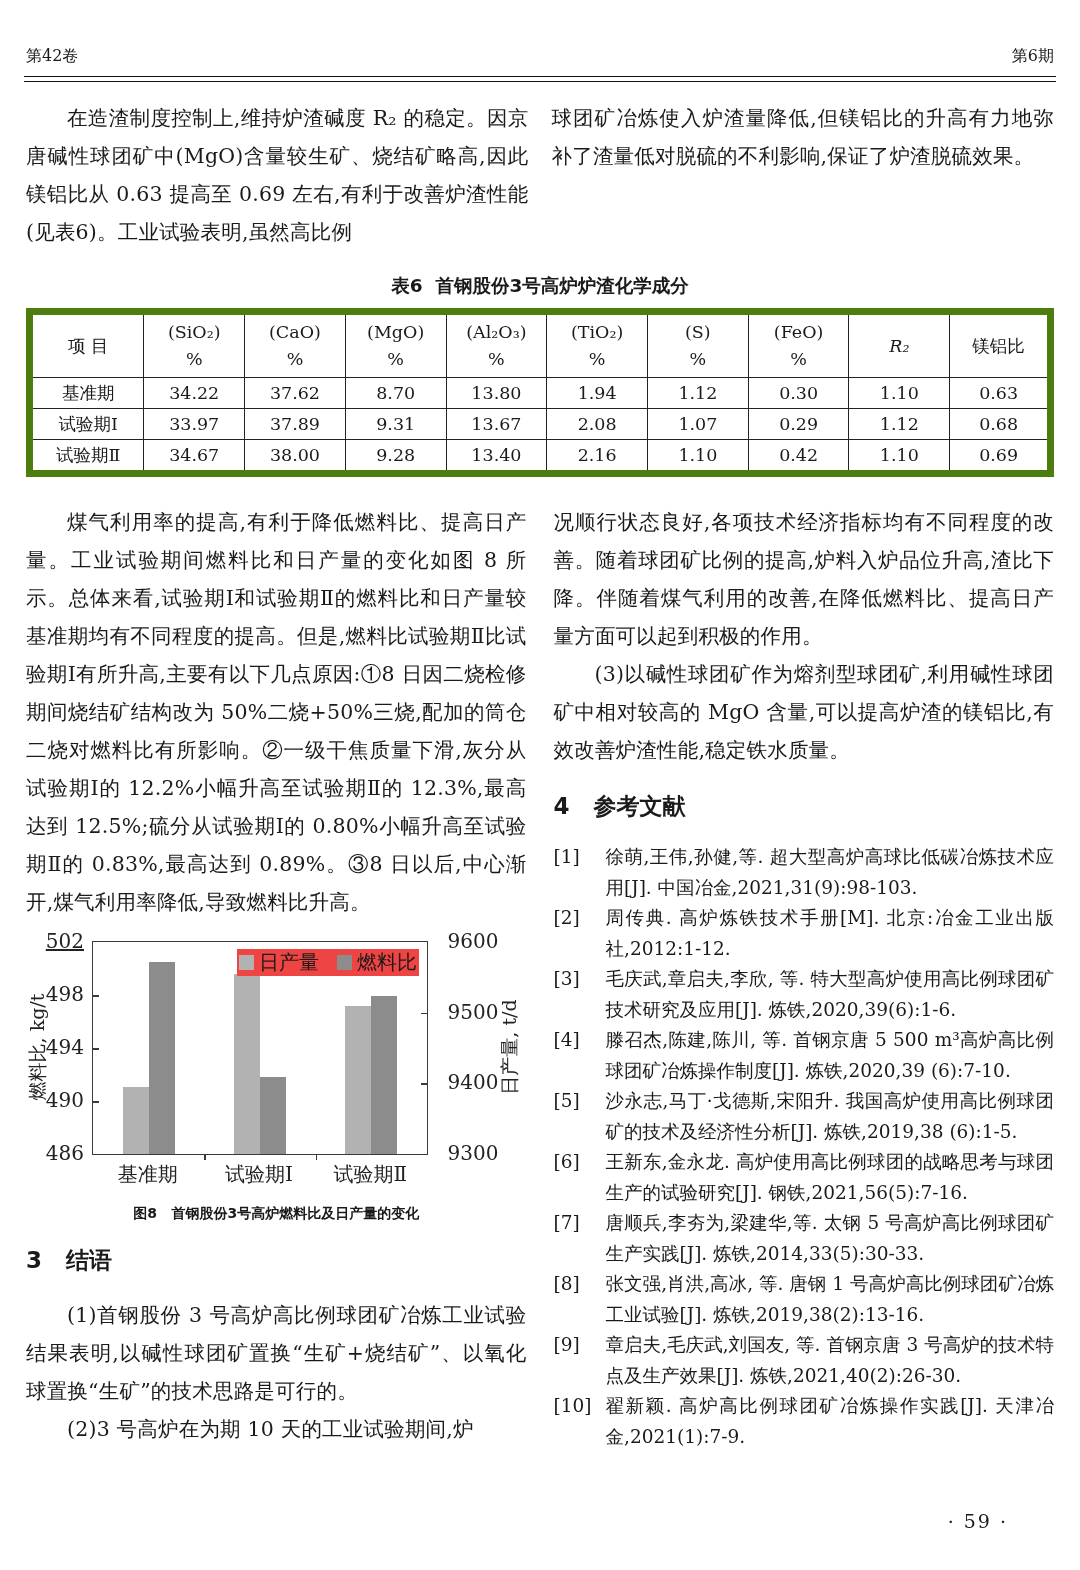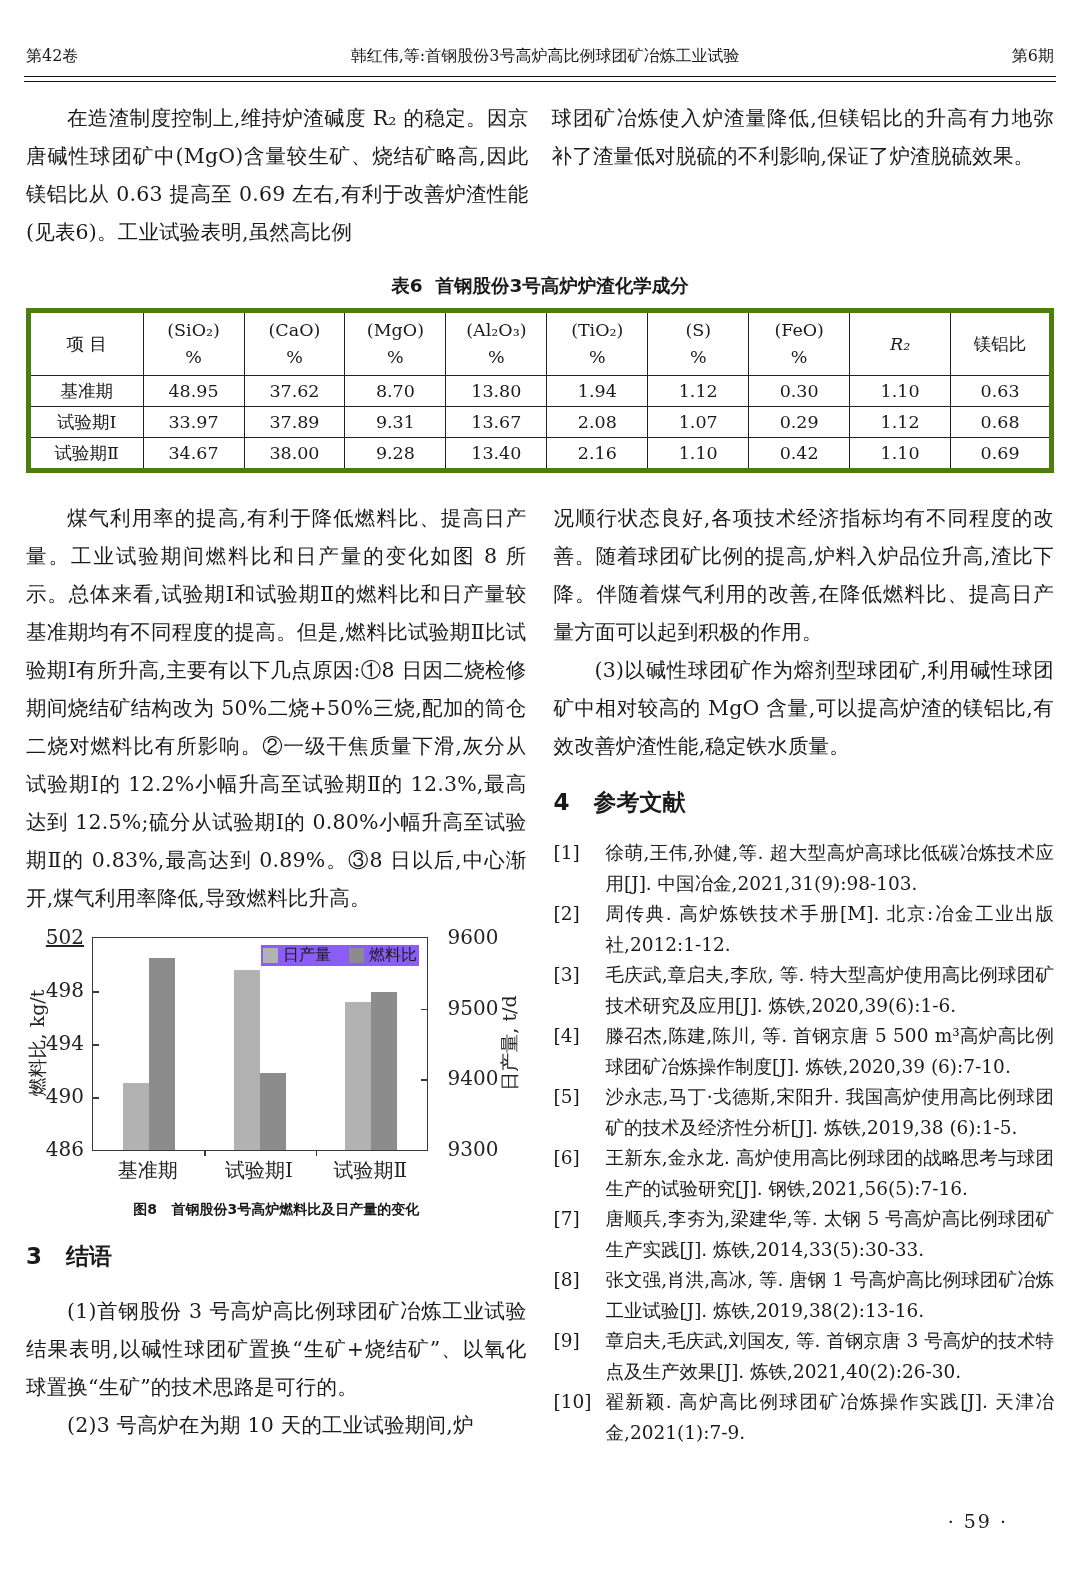--- a/index.html
+++ b/index.html
@@ -44,21 +44,21 @@
   .table-block { margin: 22px 26px 0 26px; }
   .table-title {
     text-align: center; font-family: "DejaVu Sans", "Liberation Sans", sans-serif;
     font-weight: bold; font-size: 18.5px; margin-bottom: 10px; white-space: pre-wrap;
   }
   table.t6 { width: 100%; border-collapse: collapse; table-layout: fixed; }
   table.t6 th, table.t6 td {
     border: 1px solid #222; font-weight: normal;
     font-size: 17.5px; text-align: center; padding: 0;
   }
-  table.t6 { border: 5px solid #4d7c0f; }
+  table.t6 { border: 7px solid #4d7c0f; }
   table.t6 thead th { height: 62px; vertical-align: middle; }
   table.t6 tbody td { height: 30px; }
   table.t6 .fu { line-height: 27px; }
   table.t6 .ital { font-style: italic; }
   table.t6 col.c-first { width: 11.2%; }
   
   .figure { margin-top: 14px; }
   .chart-wrap { position: relative; width: 500px; height: 256px; margin-left: 2px; }
   .plot {
     position: absolute; left: 64px; top: 6px; width: 334px; height: 212px;
@@ -69,21 +69,21 @@
   .tl-left { width: 56px; text-align: right; left: 0; }
   .tl-right { left: 410px; text-align: center; width: 70px; }
   .tick-mark { position: absolute; background: #3a3a3a; }
   .x-label { position: absolute; font-size: 20px; width: 140px; text-align: center; color: #222; }
   .axis-title {
     position: absolute; font-size: 19px; white-space: nowrap; color: #222;
     transform-origin: center center;
   }
   .legend {
     position: absolute; top: 7px; right: 8px; display: flex; gap: 18px;
-    font-size: 16px; align-items: center; background: #8b5cf6; padding: 0 2px;
+    font-size: 20px; align-items: center; background: #ef4444; padding: 0 2px;
   }
   .legend .item { display: flex; align-items: center; gap: 5px; }
   .legend .swatch { width: 15px; height: 15px; display: inline-block; }
   .fig-caption {
     text-align: center; font-family: "DejaVu Sans", "Liberation Sans", sans-serif;
     font-weight: bold; font-size: 14px; margin: 14px 0 0 0; white-space: pre-wrap;
   }
   
   .refs { list-style: none; margin: 0; padding: 0; }
   .refs li { display: flex; font-size: 18.5px; line-height: 30.5px; }
@@ -94,21 +94,20 @@
     position: absolute; right: 72px; bottom: 38px; font-size: 19px; letter-spacing: 2px;
   }
 </style>
 </head>
 <body>
 
 <div class="page">
 
   <header class="pg-header">
     <span>第42卷</span>
-    <span class="center">韩红伟,等:首钢股份3号高炉高比例球团矿冶炼工业试验</span>
     <span>第6期</span>
   </header>
   <div class="double-rule"></div>
 
   <div class="cols top-cols">
     <div class="col">
       <p class="body-text indent">在造渣制度控制上,维持炉渣碱度 R₂ 的稳定。因京唐碱性球团矿中(MgO)含量较生矿、烧结矿略高,因此镁铝比从 0.63 提高至 0.69 左右,有利于改善炉渣性能(见表6)。工业试验表明,虽然高比例</p>
     </div>
     <div class="col">
       <p class="body-text">球团矿冶炼使入炉渣量降低,但镁铝比的升高有力地弥补了渣量低对脱硫的不利影响,保证了炉渣脱硫效果。</p>
@@ -165,21 +164,21 @@
               <div class="fu ital">R₂</div>
             </th>
             <th>
               <div class="fu">镁铝比</div>
             </th>
           </tr>
         </thead>
         <tbody>
           <tr>
             <td>基准期</td>
-            <td>48.95</td>
+            <td>34.22</td>
             <td>37.62</td>
             <td>8.70</td>
             <td>13.80</td>
             <td>1.94</td>
             <td>1.12</td>
             <td>0.30</td>
             <td>1.10</td>
             <td>0.63</td>
           </tr>
           <tr>

